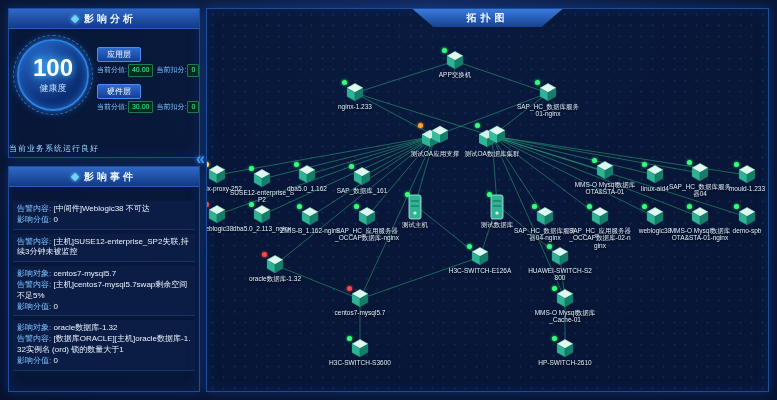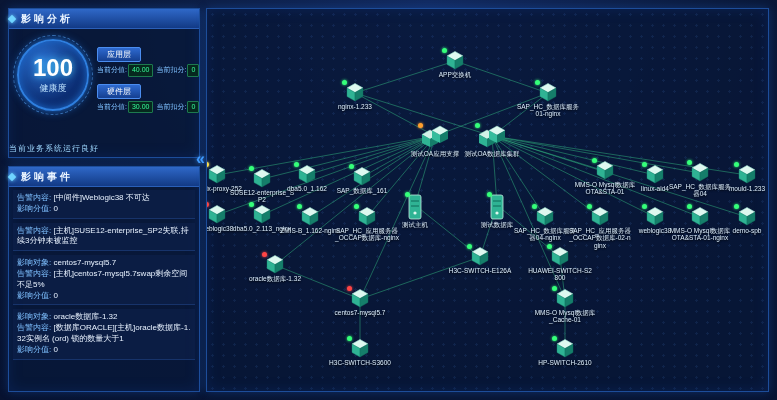--- a/index.html
+++ b/index.html
@@ -3,21 +3,21 @@
 <meta charset="utf-8">
 <style>
   *{box-sizing:border-box;margin:0;padding:0}
   html,body{width:777px;height:400px;background:#06102a;overflow:hidden;
     font-family:"Liberation Sans","DejaVu Sans",sans-serif}
   #app{position:relative;width:777px;height:400px;
     background:radial-gradient(ellipse at 55% 0%,#122a60 0%,#0a1838 55%,#071230 100%)}
   .panel{position:absolute;background:rgba(8,24,58,.78);border:1px solid #1d4d9a;
     box-shadow:0 0 9px rgba(30,110,230,.28), inset 0 0 14px rgba(20,70,170,.22)}
   .phead{height:20px;background:linear-gradient(180deg,#2f68c8,#123a85);display:flex;
-    align-items:center;color:#eaf4ff;font-size:10px;font-weight:bold;
+    align-items:center;justify-content:center;color:#eaf4ff;font-size:10px;font-weight:bold;
     letter-spacing:3px;border-bottom:1px solid #2a5fb8;position:relative}
   .hdec{width:6px;height:6px;background:#6fd4ff;transform:rotate(45deg);margin-right:6px;
     box-shadow:0 0 4px #6fd4ff}
   
   #p-analysis{left:8px;top:8px;width:192px;height:150px}
   .gauge{position:absolute;left:8px;top:30px;width:72px;height:72px;border-radius:50%;
     background:radial-gradient(circle at 35% 30%,#2a6fd0 0%,#0c2e74 62%,#081f52 100%);
     border:2px solid #2e7fe0;box-shadow:0 0 10px #1e6fd4, inset 0 0 8px #1e6fd4;
     display:flex;flex-direction:column;align-items:center;justify-content:center}
   .gauge::after{content:"";position:absolute;inset:-6px;border-radius:50%;
@@ -29,21 +29,21 @@
   .lbtn{display:inline-block;padding:1px 9px;font-size:8px;color:#fff;cursor:pointer;
     background:linear-gradient(180deg,#2e6ad0,#153f90);border:1px solid #4b8df0;border-radius:2px;
     margin-bottom:2px}
   .lrow{white-space:nowrap;font-size:7px;color:#8fc9ff;line-height:1.5}
   .badge{display:inline-block;background:#06281e;border:1px solid #1d7a4f;color:#35ff9a;
     padding:0 3px;margin:0 3px 0 1px;font-size:7px;border-radius:1px}
   .statusline{position:absolute;left:0;bottom:3px;width:100%;
     font-size:8px;color:#9fd8ff;letter-spacing:1px}
   
   #p-events{left:8px;top:166px;width:192px;height:226px}
-  .evlist{position:absolute;top:20px;left:0;right:0;bottom:0;overflow:hidden;padding:3px 0}
+  .evlist{position:absolute;top:20px;left:0;right:0;bottom:0;overflow:hidden;padding:14px 0}
   .ev{margin:0 4px 4px 4px;padding:3px 4px;background:rgba(14,34,78,.55);
     border-bottom:1px solid rgba(60,120,220,.25);cursor:pointer}
   .evrow{font-size:8px;line-height:1.35;word-break:break-all}
   .lab{color:#7fc0ff}
   .val{color:#e8f2ff}
   
   .collapse{position:absolute;left:196px;top:150px;color:#3f9bff;font-size:16px;font-weight:bold;
     text-shadow:0 0 5px #3f9bff;cursor:pointer;z-index:6}
   
   #p-topo{left:206px;top:8px;width:563px;height:384px;
@@ -105,20 +105,23 @@
           <div class="evrow"><span class="lab">影响对象:</span> <span class="val">oracle数据库-1.32</span></div>
           <div class="evrow"><span class="lab">告警内容:</span> <span class="val">[数据库ORACLE][主机]oracle数据库-1.32实例名 (ord) 锁的数量大于1</span></div>
           <div class="evrow"><span class="lab">影响分值:</span> <span class="val">0</span></div>
         </div>
       </div>
   </div>
 
   <div class="collapse">«</div>
 
   <div class="panel" id="p-topo">
+    <div class="tbanner">
+      <span>拓扑图</span>
+    </div>
     <div class="tcanvas">
         <svg width="563" height="384" style="position: absolute; left: 0px; top: 0px; z-index: 1;">
           <line x1="248" y1="52" x2="148" y2="84" stroke="rgba(60,220,145,0.5)" stroke-width="0.8"></line>
           <line x1="248" y1="52" x2="341" y2="84" stroke="rgba(60,220,145,0.5)" stroke-width="0.8"></line>
           <line x1="148" y1="84" x2="228" y2="127" stroke="rgba(60,220,145,0.5)" stroke-width="0.8"></line>
           <line x1="148" y1="84" x2="285" y2="127" stroke="rgba(60,220,145,0.5)" stroke-width="0.8"></line>
           <line x1="341" y1="84" x2="228" y2="127" stroke="rgba(60,220,145,0.5)" stroke-width="0.8"></line>
           <line x1="341" y1="84" x2="285" y2="127" stroke="rgba(60,220,145,0.5)" stroke-width="0.8"></line>
           <line x1="228" y1="127" x2="10" y2="166" stroke="rgba(60,220,145,0.5)" stroke-width="0.8"></line>
           <line x1="228" y1="127" x2="55" y2="170" stroke="rgba(60,220,145,0.5)" stroke-width="0.8"></line>

